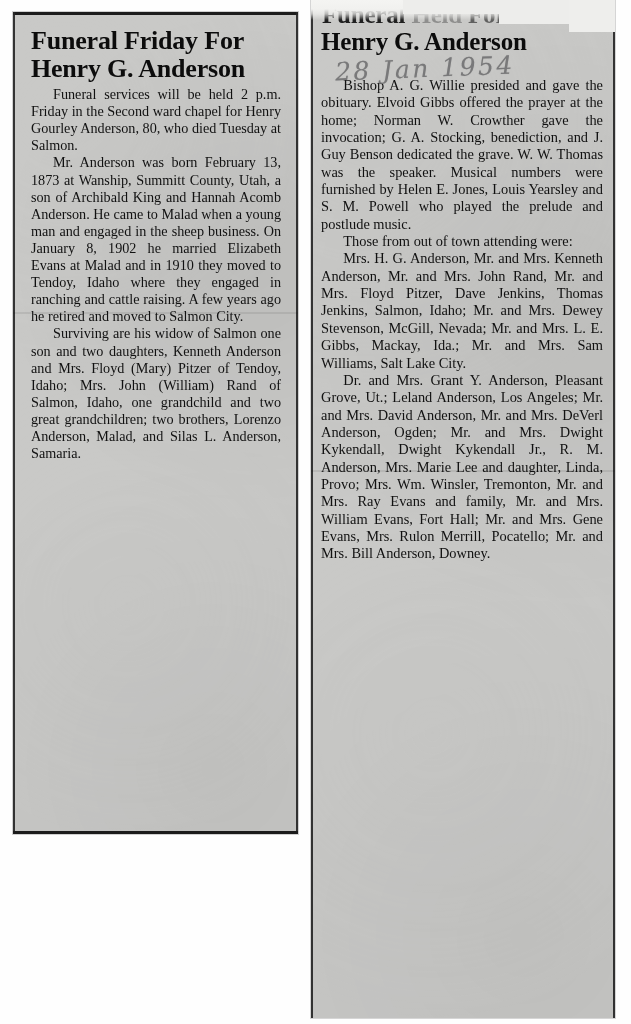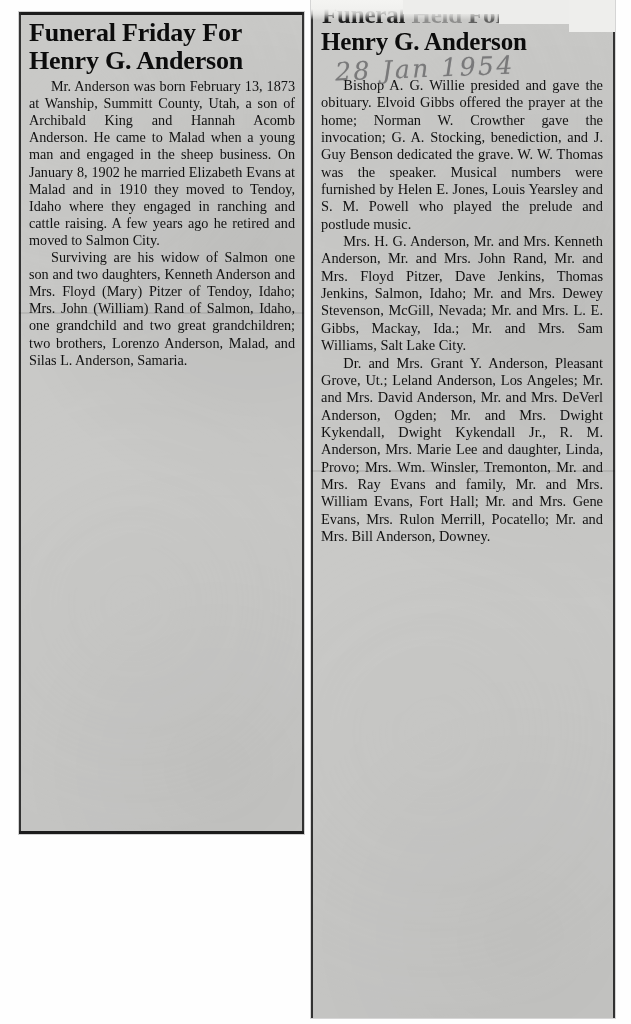--- a/index.html
+++ b/index.html
@@ -62,25 +62,25 @@
     left: 0;
     right: 0;
     height: 3px;
     background: #1c1c1c;
   }
   .rule-top    { top: 0; }
   .rule-bottom { bottom: 0; }
 
   
   #clip-left {
-    left: 19px;
+    left: 13px;
     top: 12px;
     width: 285px;
     height: 822px;
-    padding: 0;
+    padding: 8px;
     box-shadow: 0 0 0 1px rgba(0,0,0,.18);
   }
   #clip-left .inner {
     position: relative;
     z-index: 2;
     padding: 7px 9px 10px 10px;
   }
 
   
   #clip-right {
@@ -197,20 +197,21 @@
 
     <div class="crease" style="left:0;right:0;top:300px;"></div>
 
     <div class="inner">
       <h1 class="headline">
         <span class="hl-line">Funeral Friday For</span>
         <span class="hl-line">Henry G. Anderson</span>
       </h1>
 
       <div class="body-text">
+        <p class="first">Funeral services will be held 2 p.m. Friday in the Second ward chapel for Henry Gourley Anderson, 80, who died Tuesday at Salmon.</p>
         <p>Mr. Anderson was born February 13, 1873 at Wanship, Summitt County, Utah, a son of Archibald King and Hannah Acomb Anderson. He came to Malad when a young man and engaged in the sheep business. On January 8, 1902 he married Elizabeth Evans at Malad and in 1910 they moved to Tendoy, Idaho where they engaged in ranching and cattle raising. A few years ago he retired and moved to Salmon City.</p>
         <p>Surviving are his widow of Salmon one son and two daughters, Kenneth Anderson and Mrs. Floyd (Mary) Pitzer of Tendoy, Idaho; Mrs. John (William) Rand of Salmon, Idaho, one grandchild and two great grandchildren; two brothers, Lorenzo Anderson, Malad, and Silas L. Anderson, Samaria.</p>
       </div>
     </div>
   </div>
 
   <div class="clipping" id="clip-right">
     <div class="rule-left"></div>
     <div class="rule-right"></div>
 
@@ -224,19 +225,20 @@
     <div class="handwritten">28 Jan 1954</div>
 
     <div class="inner">
       <h1 class="headline">
         <span class="hl-line hl-damaged"><span>Funeral</span> <span class="fade-a">Held</span> <span class="fade-b">For</span></span>
         <span class="hl-line">Henry G. Anderson</span>
       </h1>
 
       <div class="body-text" style="margin-top:22px;">
         <p>Bishop A. G. Willie presided and gave the obituary. Elvoid Gibbs offered the prayer at the home; Norman W. Crowther gave the invocation; G. A. Stocking, benediction, and J. Guy Benson dedicated the grave. W. W. Thomas was the speaker. Musical numbers were furnished by Helen E. Jones, Louis Yearsley and S. M. Powell who played the prelude and postlude music.</p>
+        <p>Those from out of town attending were:</p>
         <p>Mrs. H. G. Anderson, Mr. and Mrs. Kenneth Anderson, Mr. and Mrs. John Rand, Mr. and Mrs. Floyd Pitzer, Dave Jenkins, Thomas Jenkins, Salmon, Idaho; Mr. and Mrs. Dewey Stevenson, McGill, Nevada; Mr. and Mrs. L. E. Gibbs, Mackay, Ida.; Mr. and Mrs. Sam Williams, Salt Lake City.</p>
         <p>Dr. and Mrs. Grant Y. Anderson, Pleasant Grove, Ut.; Leland Anderson, Los Angeles; Mr. and Mrs. David Anderson, Mr. and Mrs. DeVerl Anderson, Ogden; Mr. and Mrs. Dwight Kykendall, Dwight Kykendall Jr., R. M. Anderson, Mrs. Marie Lee and daughter, Linda, Provo; Mrs. Wm. Winsler, Tremonton, Mr. and Mrs. Ray Evans and family, Mr. and Mrs. William Evans, Fort Hall; Mr. and Mrs. Gene Evans, Mrs. Rulon Merrill, Pocatello; Mr. and Mrs. Bill Anderson, Downey.</p>
       </div>
     </div>
   </div>
 
 </div>
 
 </body></html>

